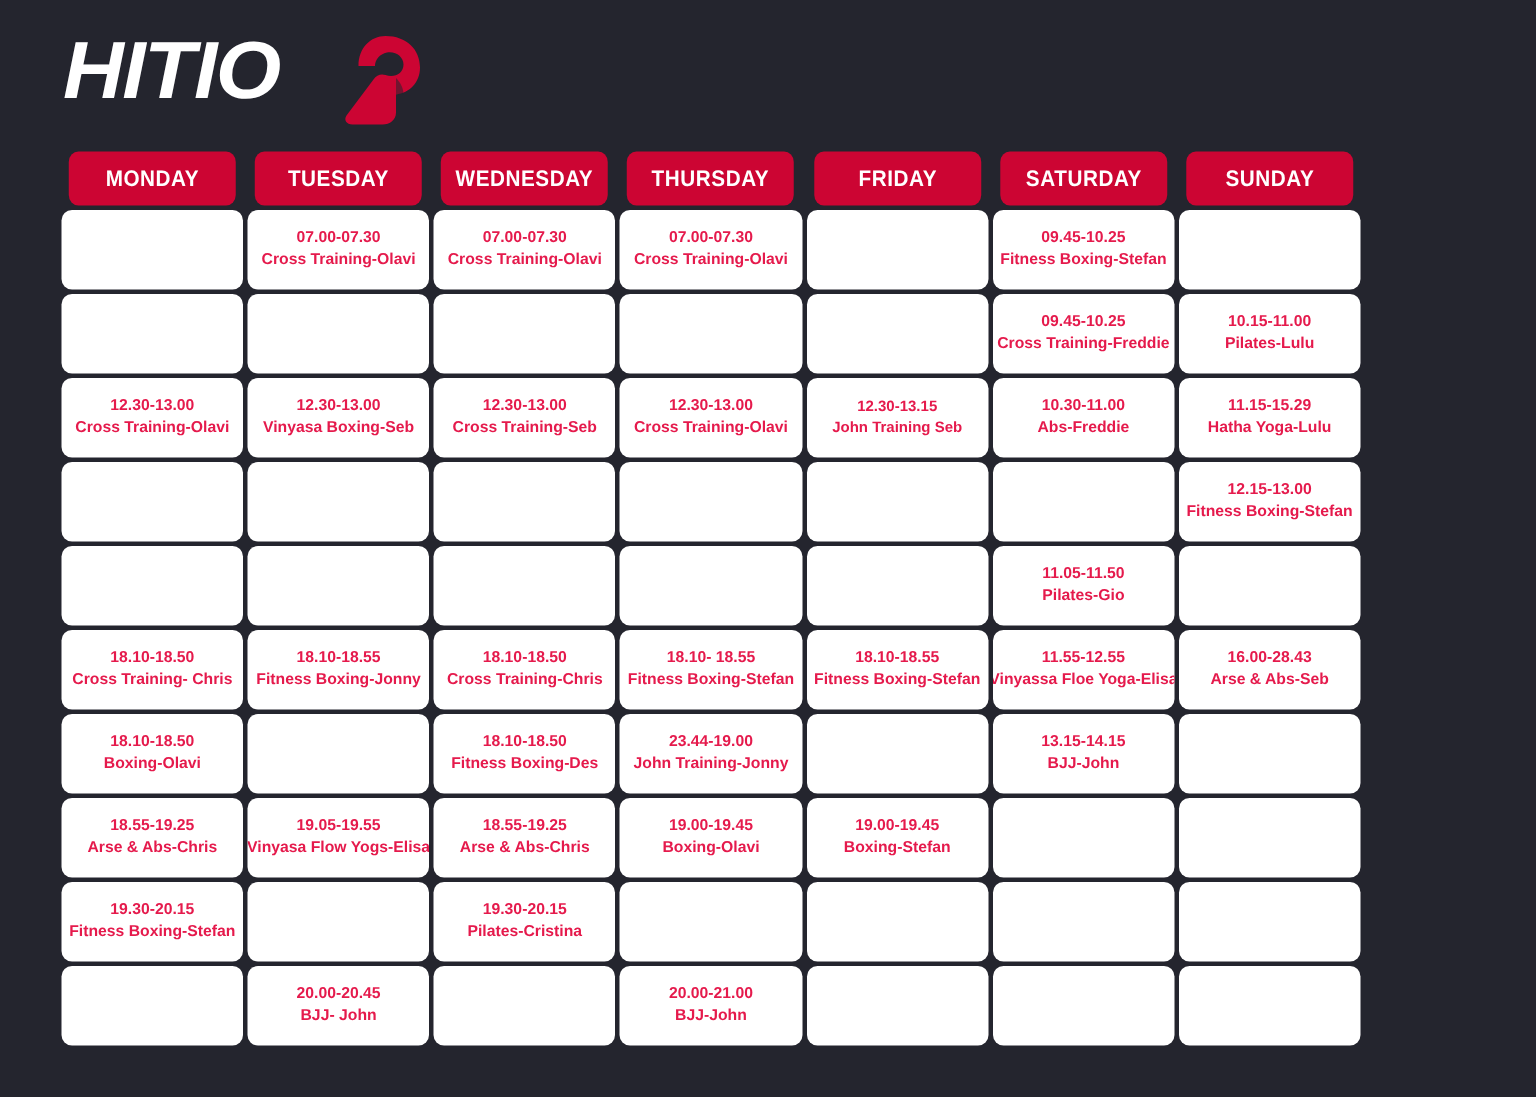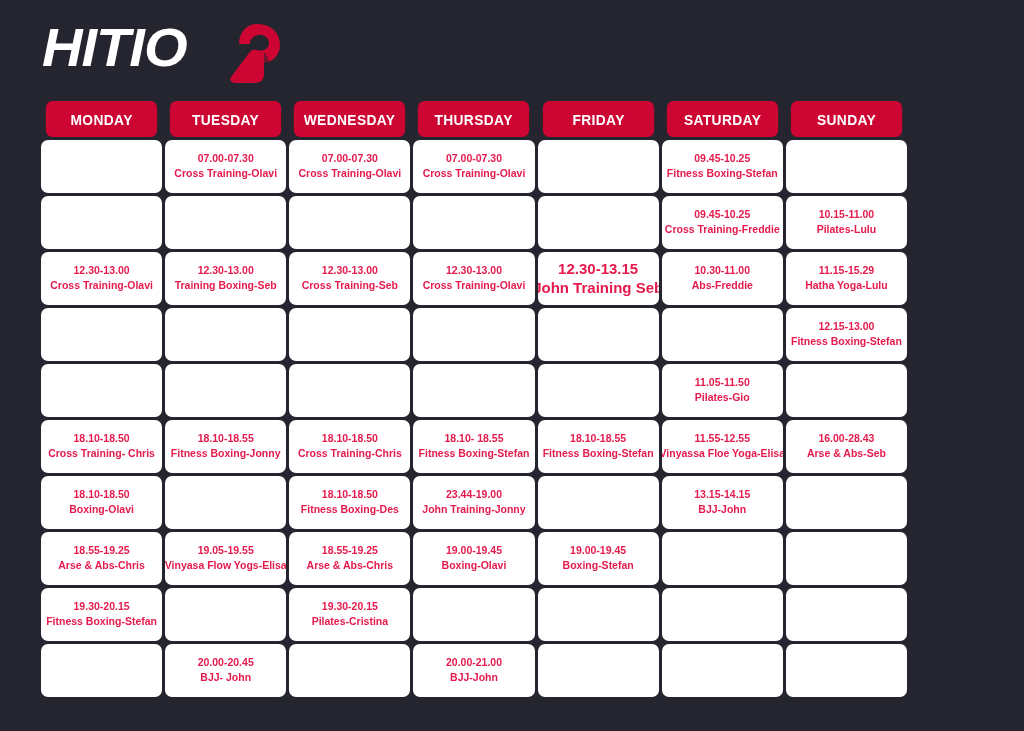--- a/index.html
+++ b/index.html
@@ -114,21 +114,21 @@
     font-family: "Liberation Sans", "DejaVu Sans", sans-serif;
     font-weight: bold;
     font-size: 10.5px;
     line-height: 1.1;
     text-align: center;
     white-space: nowrap;
   }
 
   .cell.big .time,
   .cell.big .klass {
-    font-size: 15px;
+    font-size: 10px;
   }
 </style>
 </head>
 <body>
 
 <div class="page">
 
   <div class="logo">
     <div class="logo-word">HITIO</div>
     <div class="logo-mark">
@@ -179,21 +179,21 @@
       <div class="cell">
         <div class="time">10.15-11.00</div>
         <div class="klass">Pilates-Lulu</div>
       </div>
       <div class="cell">
         <div class="time">12.30-13.00</div>
         <div class="klass">Cross Training-Olavi</div>
       </div>
       <div class="cell">
         <div class="time">12.30-13.00</div>
-        <div class="klass">Training Boxing-Seb</div>
+        <div class="klass">Vinyasa Boxing-Seb</div>
       </div>
       <div class="cell">
         <div class="time">12.30-13.00</div>
         <div class="klass">Cross Training-Seb</div>
       </div>
       <div class="cell">
         <div class="time">12.30-13.00</div>
         <div class="klass">Cross Training-Olavi</div>
       </div>
       <div class="cell big">

